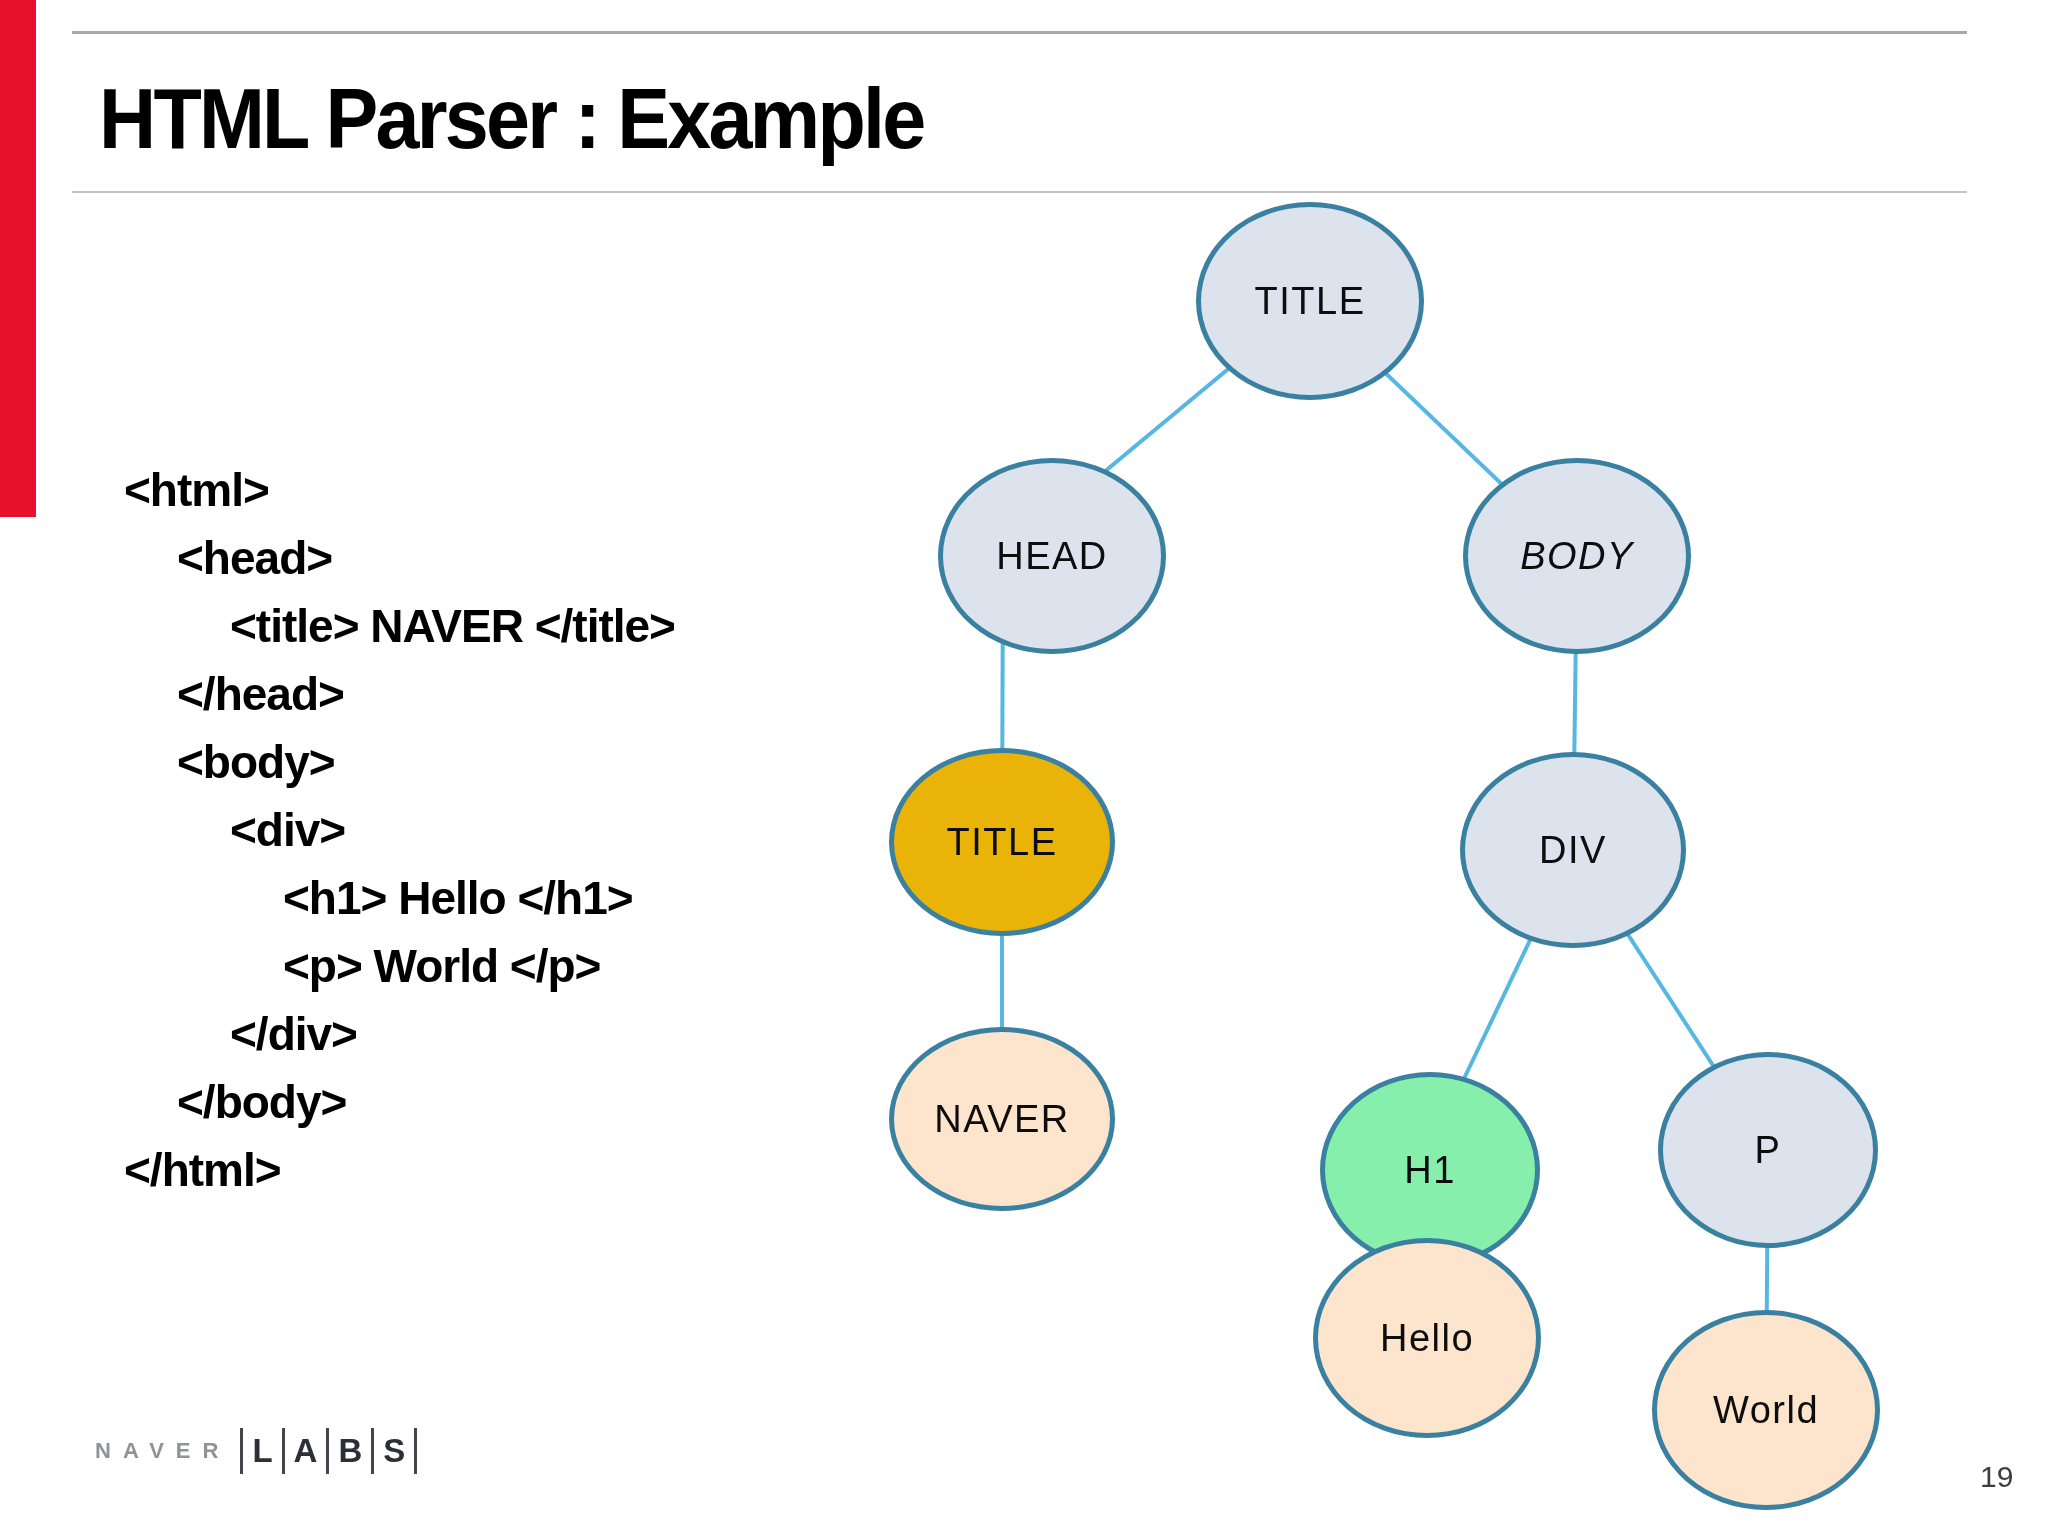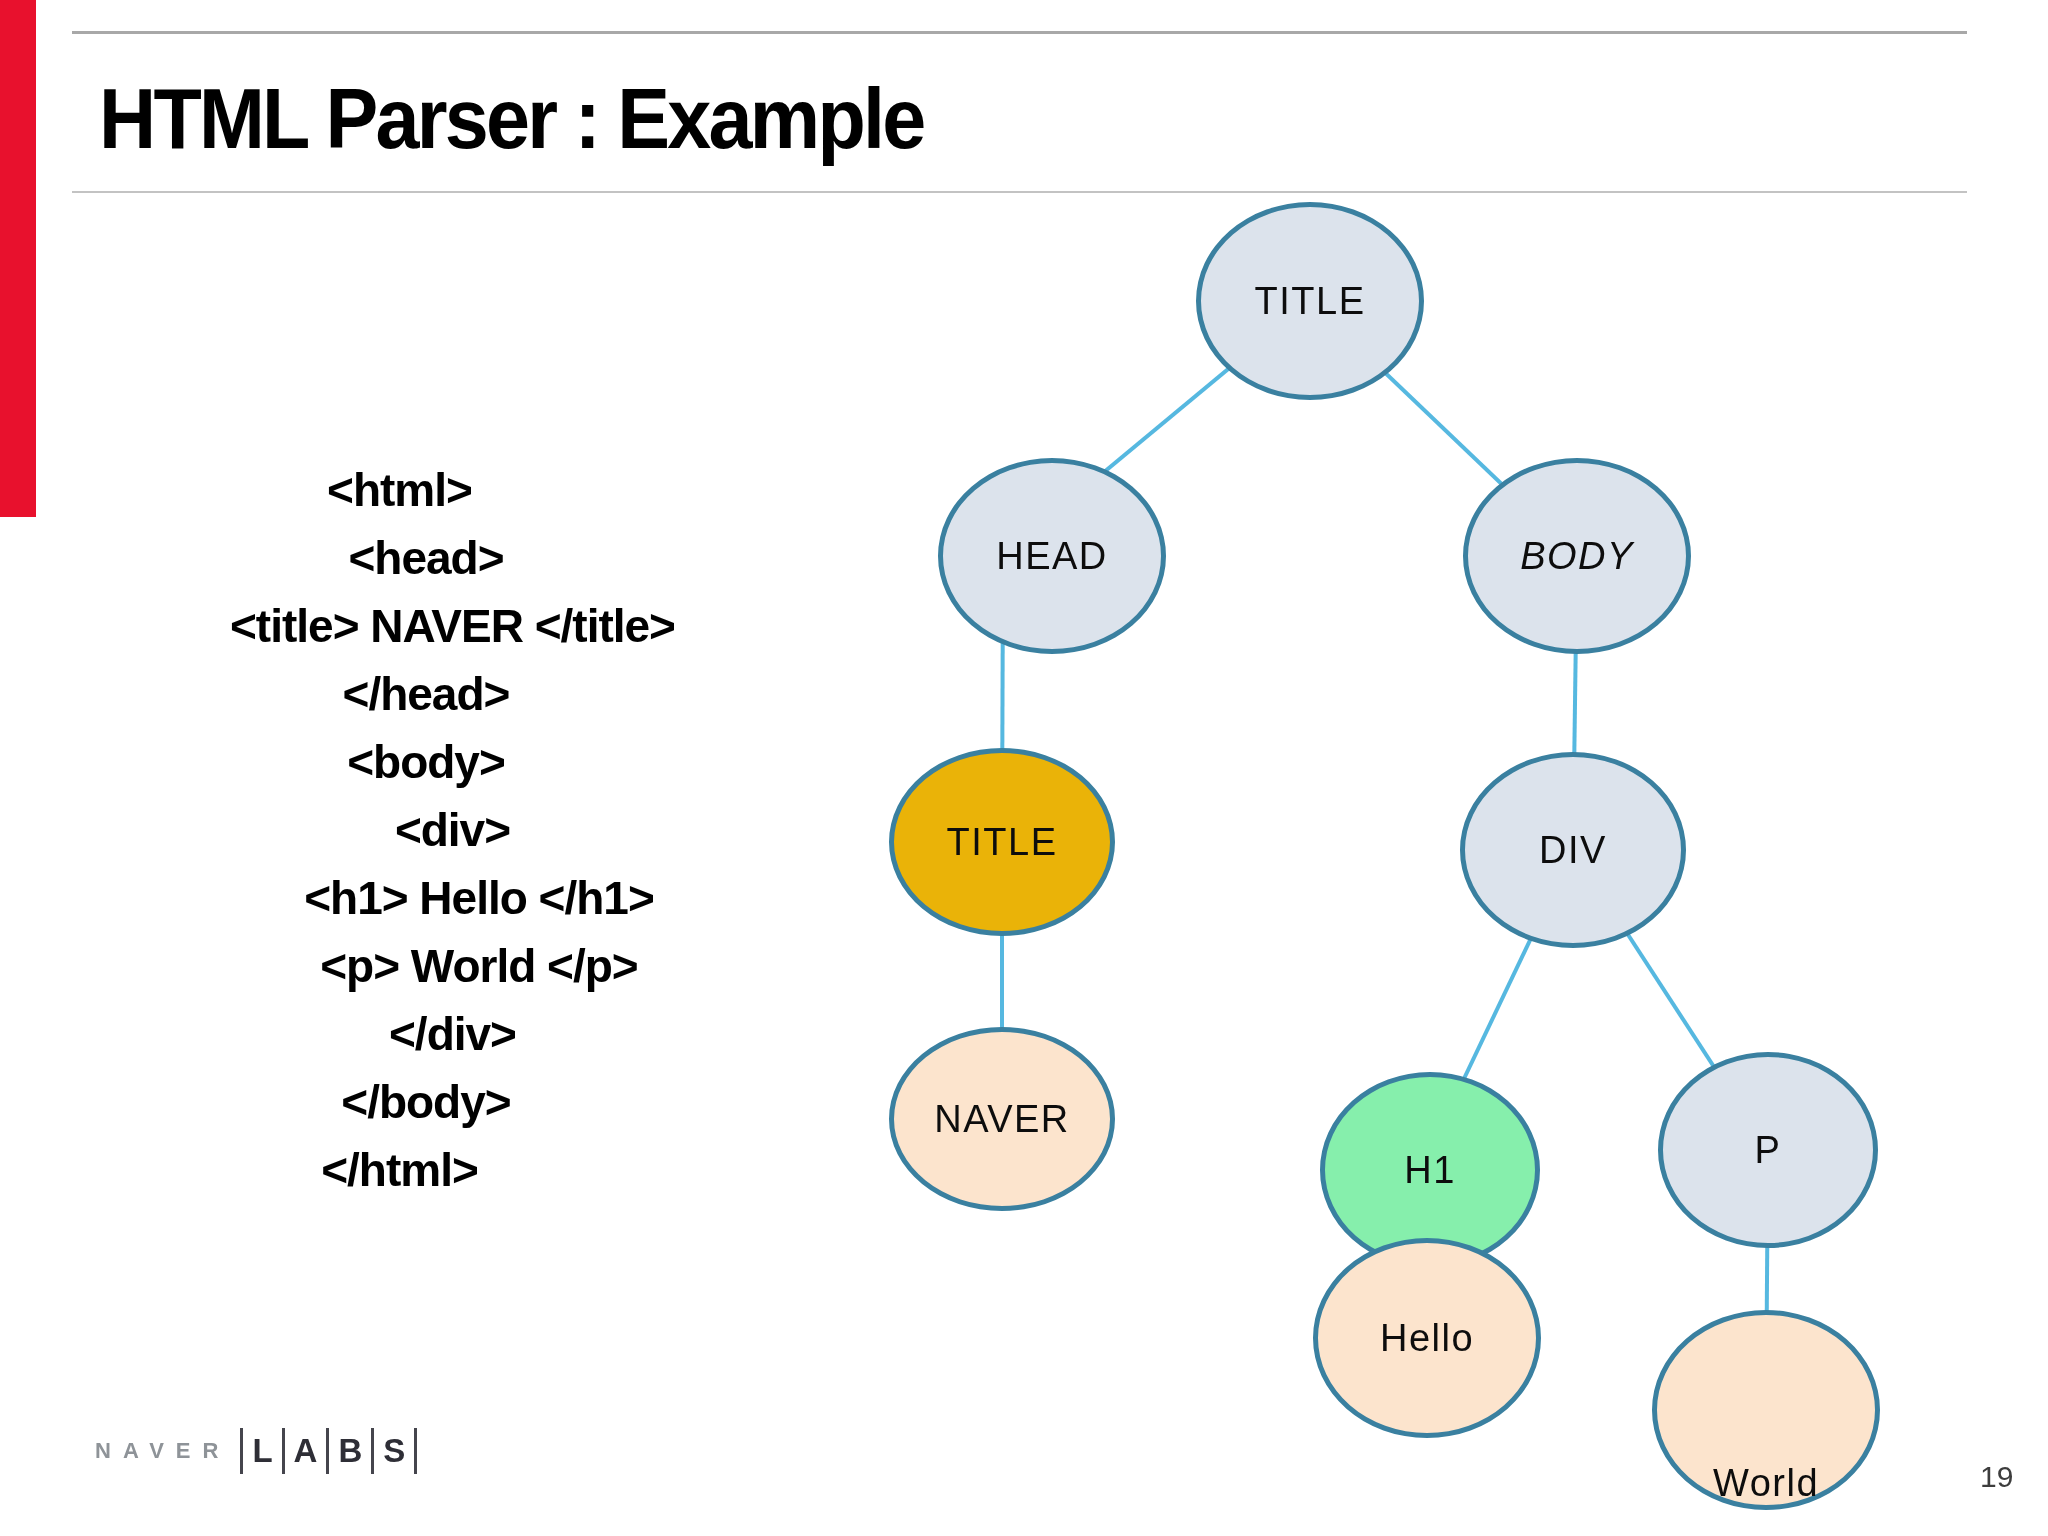--- a/index.html
+++ b/index.html
@@ -13,21 +13,20 @@
   .rule-bottom{top:191px;height:2px;background:#c3c3c3;}
   .slide-title{
     position:absolute;left:99px;top:75px;margin:0;color:#000;
     font-size:86px;font-weight:700;letter-spacing:-3px;line-height:1.0;
     transform:scaleX(0.92);transform-origin:left top;white-space:nowrap;
   }
   .code-block{
     position:absolute;left:124px;top:456px;color:#000;
     font-size:46px;font-weight:700;line-height:68px;letter-spacing:-1px;
     white-space:pre;
-    text-align:center;
   }
   .tree-edges{position:absolute;left:0;top:0;}
   .node{
     position:absolute;box-sizing:border-box;border-radius:50%;
     display:flex;align-items:center;justify-content:center;
     font-size:38px;letter-spacing:1.5px;color:#0d0d0d;
   }
   .logo{position:absolute;left:95px;top:1427px;height:48px;display:flex;align-items:center;}
   .logo-naver{font-size:22px;font-weight:600;letter-spacing:12px;color:#8e9398;margin-right:10px;}
   .logo-labs{display:flex;align-items:center;}
@@ -77,21 +76,21 @@
     </div>
     <div class="node" style="left: 1320px; top: 1072px; width: 220px; height: 196px; border: 5px solid rgb(58, 128, 160); background: #86efac;">
       <span>H1</span>
     </div>
     <div class="node" style="left: 1658px; top: 1052px; width: 220px; height: 196px; border: 5px solid rgb(58, 128, 160); background: rgb(220, 227, 236);">
       <span>P</span>
     </div>
     <div class="node" style="left: 1313px; top: 1238px; width: 228px; height: 200px; border: 5px solid rgb(58, 128, 160); background: rgb(252, 228, 205);">
       <span>Hello</span>
     </div>
-    <div class="node" style="left: 1652px; top: 1310px; width: 228px; height: 200px; border: 5px solid rgb(58, 128, 160); background: rgb(252, 228, 205); align-items: flex-end;">
+    <div class="node" style="left: 1652px; top: 1310px; width: 228px; height: 200px; border: 5px solid rgb(58, 128, 160); background: rgb(252, 228, 205);">
       <span>World</span>
     </div>
   </div>
 
 <div class="logo">
   <span class="logo-naver">NAVER</span>
   <span class="logo-labs" id="labs">
       <span class="labs-bar"></span>
       <span class="labs-letter">L</span>
       <span class="labs-bar"></span>

